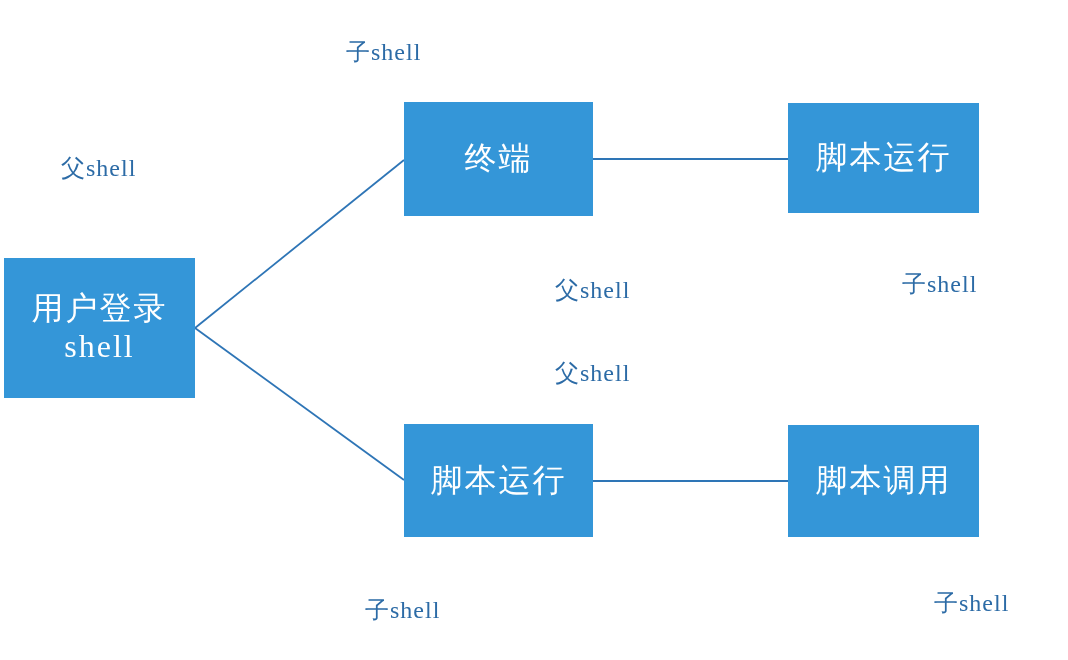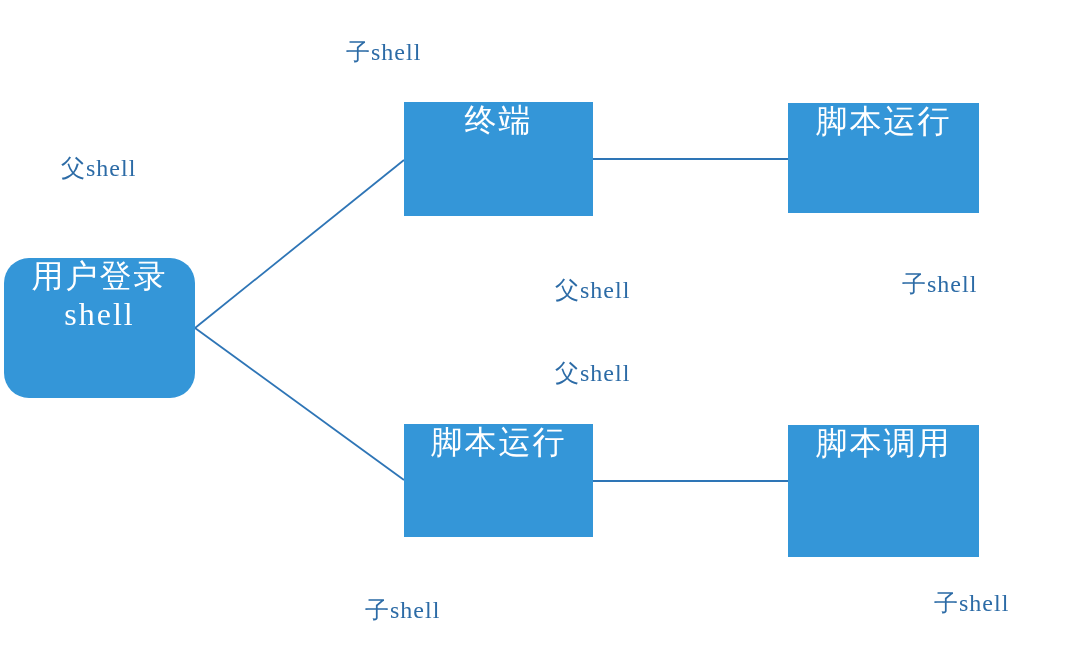--- a/index.html
+++ b/index.html
@@ -27,20 +27,21 @@
   }
   .connectors line {
     stroke: var(--connector);
     stroke-width: 1.8;
   }
   .node {
     position: absolute;
     background: var(--box-fill);
     color: var(--box-text);
     display: flex;
+    align-items: center;
     justify-content: center;
     text-align: center;
     font-size: 32px;
     line-height: 1.18;
     white-space: pre-line;
     letter-spacing: 2px;
   }
   .flabel {
     position: absolute;
     color: var(--label-text);
@@ -55,38 +56,38 @@
 
 <div class="canvas">
 
   <svg class="connectors" viewBox="0 0 1068 660">
     <line x1="195" y1="328" x2="404" y2="160"></line>
     <line x1="195" y1="328" x2="404" y2="480"></line>
     <line x1="593" y1="159" x2="788" y2="159"></line>
     <line x1="593" y1="481" x2="788" y2="481"></line>
   </svg>
 
-  <div class="node" style="left:4px; top:258px; width:191px; height:140px;border-radius:25px;">
+  <div class="node" style="left:4px; top:258px; width:191px; height:140px;">
     <span>用户登录
 shell</span>
   </div>
 
   <div class="node" style="left:404px; top:102px; width:189px; height:114px;">
     <span>终端</span>
   </div>
 
   <div class="node" style="left:788px; top:103px; width:191px; height:110px;">
     <span>脚本运行</span>
   </div>
 
   <div class="node" style="left:404px; top:424px; width:189px; height:113px;">
     <span>脚本运行</span>
   </div>
 
-  <div class="node" style="left:788px; top:425px; width:191px; height:132px;">
+  <div class="node" style="left:788px; top:425px; width:191px; height:112px;">
     <span>脚本调用</span>
   </div>
 
   <div class="flabel" style="left:346px; top:40px;">子shell</div>
 
   <div class="flabel" style="left:61px; top:156px;">父shell</div>
 
   <div class="flabel" style="left:555px; top:278px;">父shell</div>
 
   <div class="flabel" style="left:555px; top:361px;">父shell</div>

